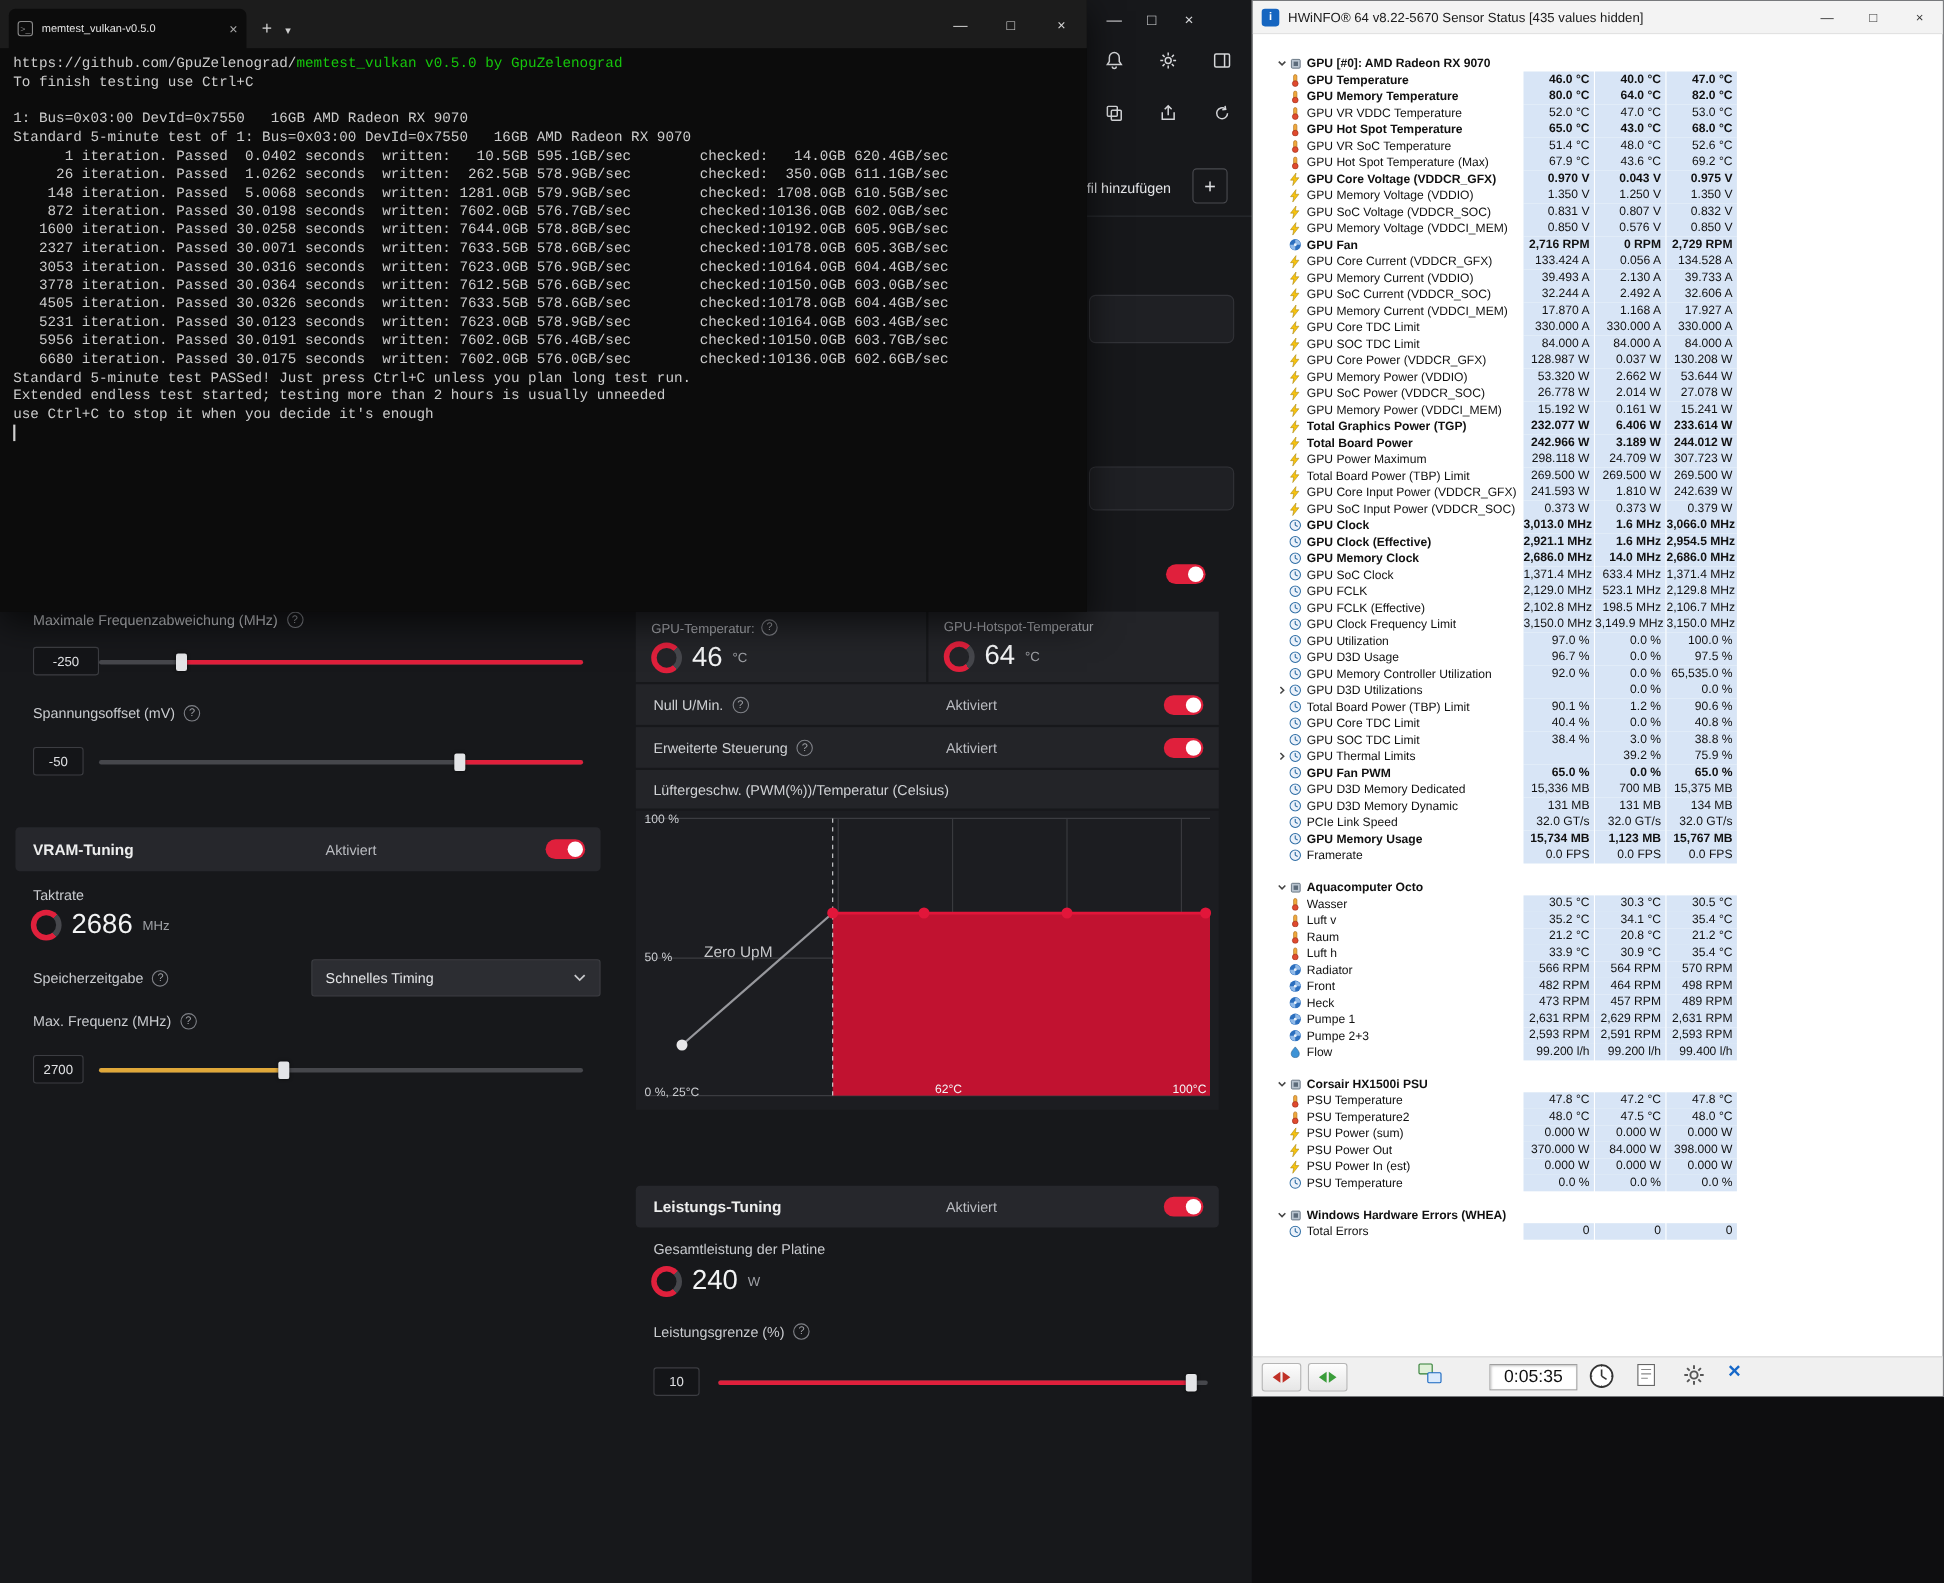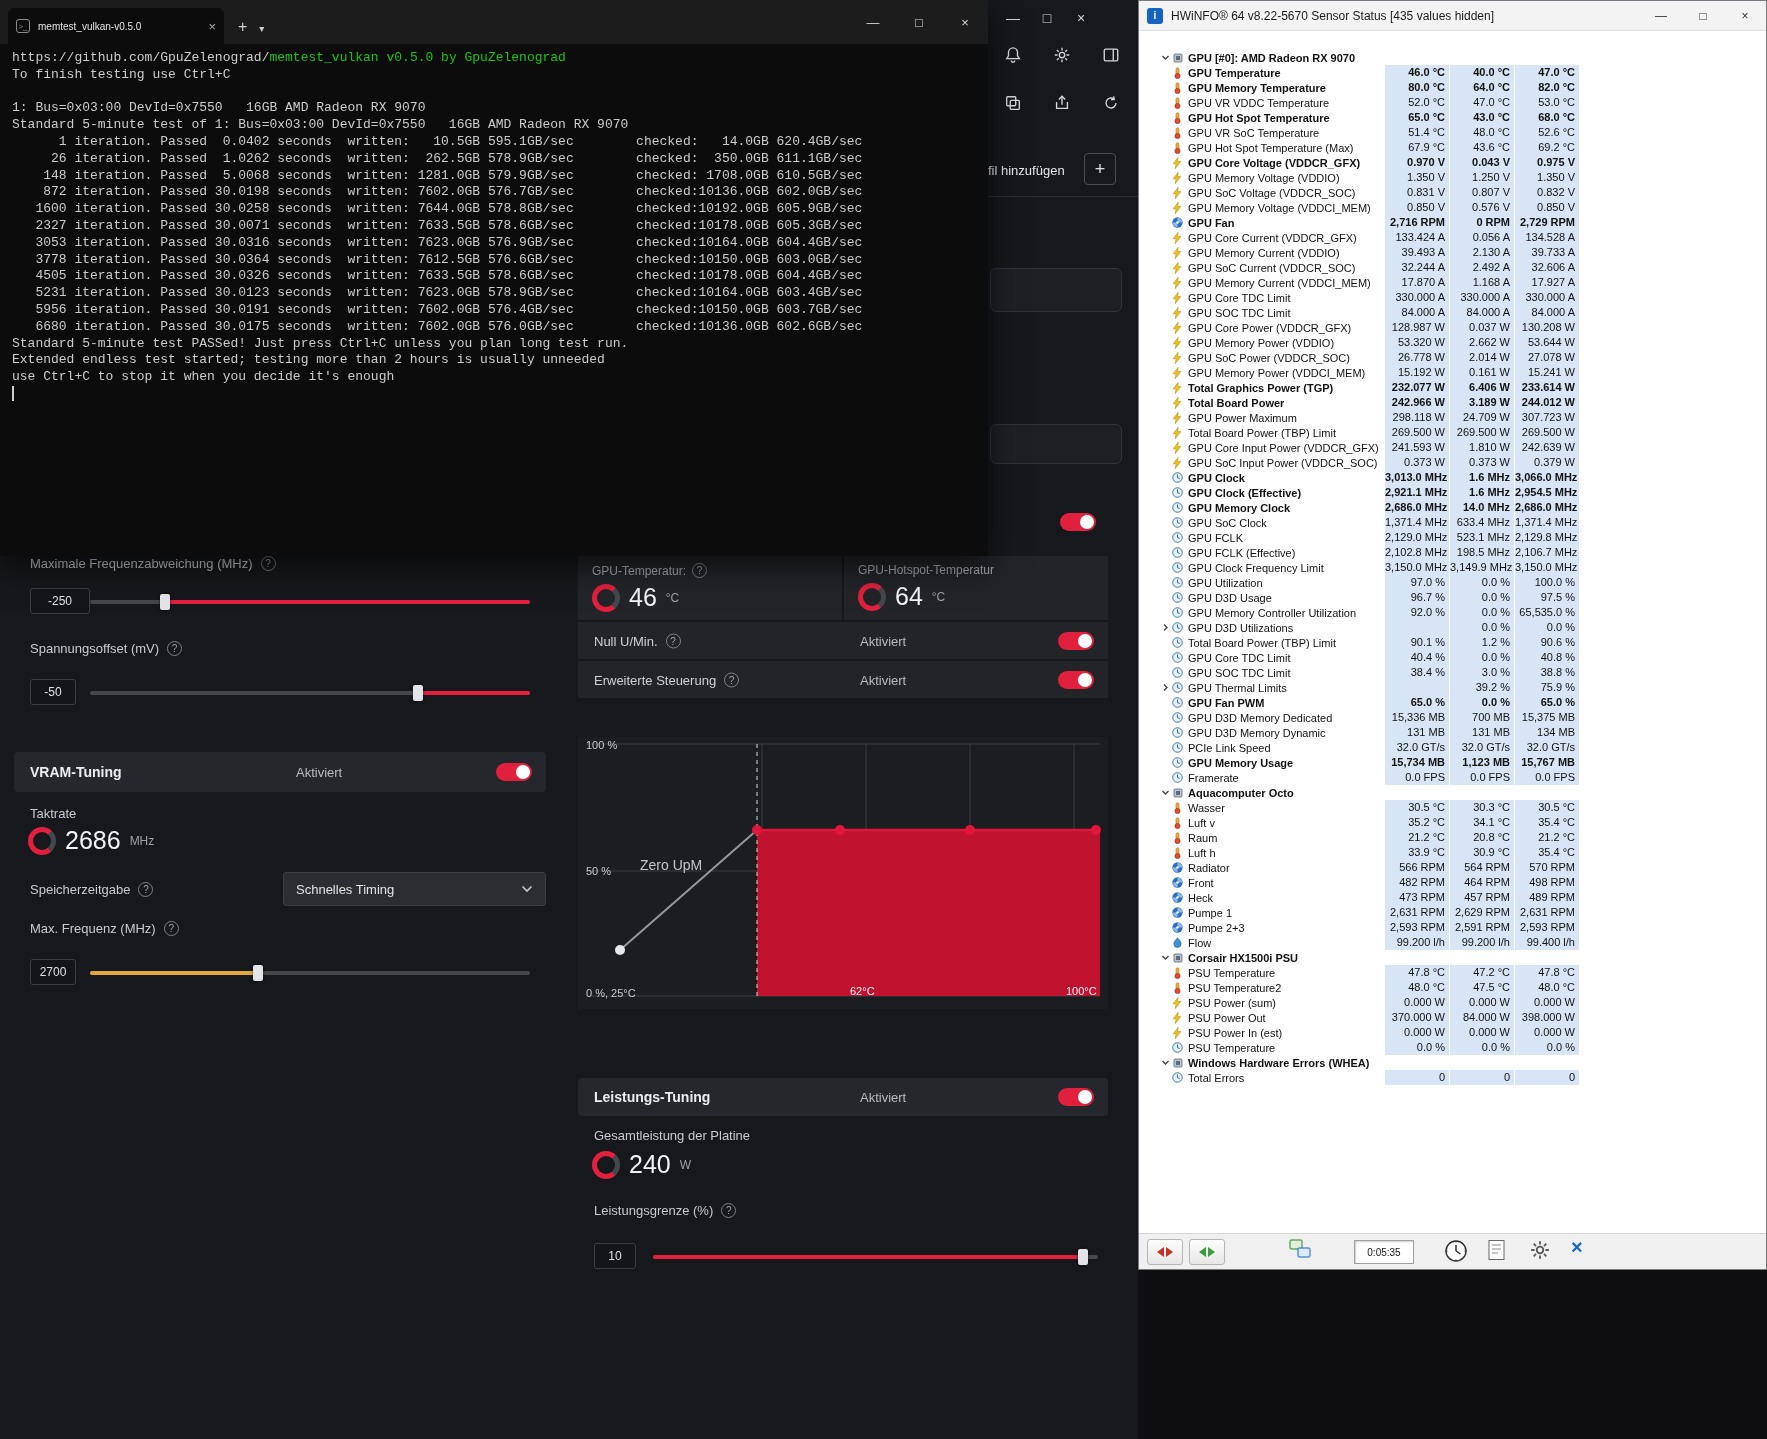--- a/index.html
+++ b/index.html
@@ -72,27 +72,27 @@
 .hw-colhead .hname{width:225px;padding-left:2px;border-right:1px solid #dcdcdc}
 .hw-colhead .hcell{width:64px;margin-left:1px;text-align:right;padding-right:4px;border-right:1px solid #dcdcdc}
 .hw-list{position:absolute;left:0;top:47px;right:0;bottom:36px;overflow:hidden;padding-left:20px;padding-top:2px}
 .hrow{height:15px;display:flex;align-items:center;white-space:nowrap}
 .hrow .exp{width:13px;display:flex;align-items:center;justify-content:center}
 .hrow .ricon{width:16px;display:flex;align-items:center}
 .hrow .rname{width:196px;overflow:hidden}
 .hrow .cell{width:64px;margin-left:1px;height:15px;line-height:15px;background:#d8e5f6;text-align:right;padding-right:4px}
 .hrow.b{font-weight:bold}
 .ghead .rname{font-weight:bold;width:auto}
-.ghead.gap{}
+.ghead.gap{margin-top:14px}
 .hw-toolbar{position:absolute;left:0;right:0;bottom:0;height:36px;background:#f0f0f0;border-top:1px solid #d5d5d5}
 .nav-btn{position:absolute;top:5px;width:36px;height:26px;border:1px solid #b5b5b5;border-radius:3px;background:linear-gradient(#fdfdfd,#e6e6e6);display:flex;align-items:center;justify-content:center;gap:2px}
 .tl{width:0;height:0;border-top:5px solid transparent;border-bottom:5px solid transparent;border-right:7px solid #c03127}
 .tr{width:0;height:0;border-top:5px solid transparent;border-bottom:5px solid transparent;border-left:7px solid #c03127}
 .green .tl{border-right-color:#3a9d3a}.green .tr{border-left-color:#3a9d3a}
-.timer{position:absolute;left:215px;top:6px;width:60px;height:24px;background:#fff;border:1px solid #9f9f9f;box-shadow:inset 1px 1px 2px #ccc;font-size:10px;display:flex;align-items:center;justify-content:center}
+.timer{position:absolute;left:215px;top:6px;width:80px;height:24px;background:#fff;border:1px solid #9f9f9f;box-shadow:inset 1px 1px 2px #ccc;font-size:16px;display:flex;align-items:center;justify-content:center}
 .tb-icon{position:absolute;top:5px;display:flex;align-items:center;justify-content:center}
 .blue-x{color:#1668c9;font-size:20px;font-weight:bold}
 </style>
 </head>
 <body>
 
 <div class="screen">
 
   <div class="adrenalin">
 
@@ -243,20 +243,23 @@
       <span class="mstate">Aktiviert</span>
       <span class="tgl mtgl"></span>
     </div>
     <div class="mrow" style="top:661px;height:37px">
       <span class="mlabel">
           <span>Erweiterte Steuerung</span>
           <span class="q"></span>
         </span>
       <span class="mstate">Aktiviert</span>
       <span class="tgl mtgl"></span>
+    </div>
+    <div class="mrow" style="top:700px;height:35px">
+      <span class="mlabel">Lüftergeschw. (PWM(%))/Temperatur (Celsius)</span>
     </div>
 
     <div class="chart">
       <svg width="530" height="272" viewBox="0 0 530 272">
         <g stroke="#3b3c41" stroke-width="1">
           <line x1="8" y1="7" x2="522" y2="7"></line>
             <line x1="8" y1="134" x2="522" y2="134"></line>
             <line x1="8" y1="259" x2="522" y2="259"></line>
           <line x1="184" y1="7" x2="184" y2="259"></line>
             <line x1="288" y1="7" x2="288" y2="259"></line>

